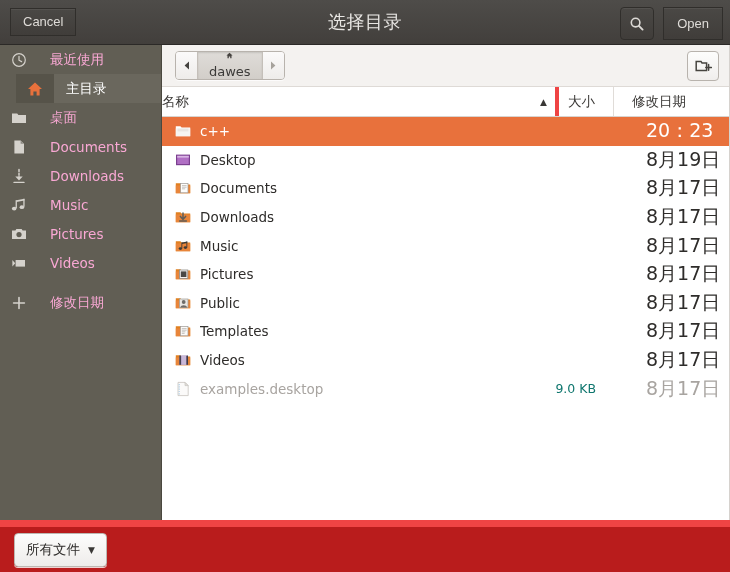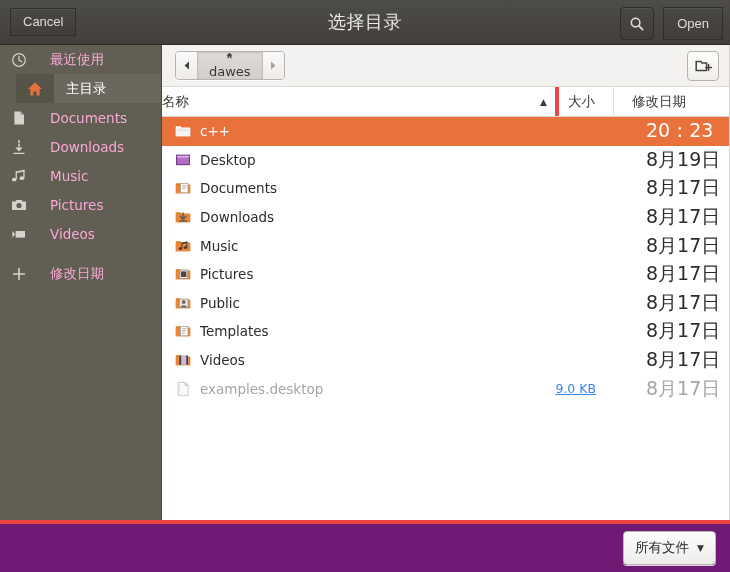--- a/index.html
+++ b/index.html
@@ -267,41 +267,40 @@
     overflow: hidden;
   }
   .fr-label { white-space: nowrap; overflow: hidden; text-overflow: ellipsis; }
   .fr-size {
     width: 58px;
     text-align: right;
     padding-right: 9px;
     font-size: 12.5px;
     color: #6e6b67;
   }
-  .frow.dim .fr-size { color: #3b82f6; text-decoration: underline; }
+  .frow.dim .fr-size { color: #0f766e; }
   .frow.selected .fr-size { color: #ffffff; }
   .fr-date {
     width: 92px;
     padding-left: 9px;
     box-sizing: border-box;
     font-size: 19px;
   }
   .frow.selected .fr-date { color: #ffffff; }
   .frow.dim .fr-date { color: #a8a4a0; }
   .icon16 { width: 16px; height: 16px; display: block; flex: 0 0 16px; }
 
   
   .footer {
     height: 52px;
     min-height: 52px;
-    background: #701a75;
-    border-top: 4px solid #ef4444;
-    display: flex;
-    align-items: center;
-    justify-content: flex-end;
+    background: #b91c1c;
+    border-top: 7px solid #ef4444;
+    display: flex;
+    align-items: center;
     padding: 0 14px;
     box-sizing: border-box;
   }
   .filter-btn {
     display: flex;
     align-items: center;
     gap: 8px;
     border: 1px solid #bdb8b2;
     border-radius: 4px;
     background: linear-gradient(to bottom, #fdfdfc 0%, #eeecea 100%);
@@ -348,20 +347,28 @@
 
       <div class="sb-item active">
         <div class="sb-icon-cell">
           <svg class="icon16" viewBox="0 0 16 16">
             <path d="M8 1.6 L15 8 H12.6 V14.4 H9.6 V10.4 H6.4 V14.4 H3.4 V8 H1 Z" fill="#e8713c"></path>
           </svg>
         </div>
         <span class="sb-label">主目录</span>
       </div>
 
+      <div class="sb-item">
+        <div class="sb-icon-cell">
+          <svg class="icon16" viewBox="0 0 16 16">
+            <path d="M1 3.4 H6.2 L7.4 5 H15 V13 H1 Z" fill="#d5d2cc"></path>
+          </svg>
+        </div>
+        <span class="sb-label">桌面</span>
+      </div>
 
       <div class="sb-item">
         <div class="sb-icon-cell">
           <svg class="icon16" viewBox="0 0 16 16">
             <path d="M3.4 1.4 H9.6 L13 4.8 V14.6 H3.4 Z" fill="#d5d2cc"></path>
             <path d="M9.6 1.4 V4.8 H13 Z" fill="#8e8b85"></path>
           </svg>
         </div>
         <span class="sb-label">Documents</span>
       </div>

